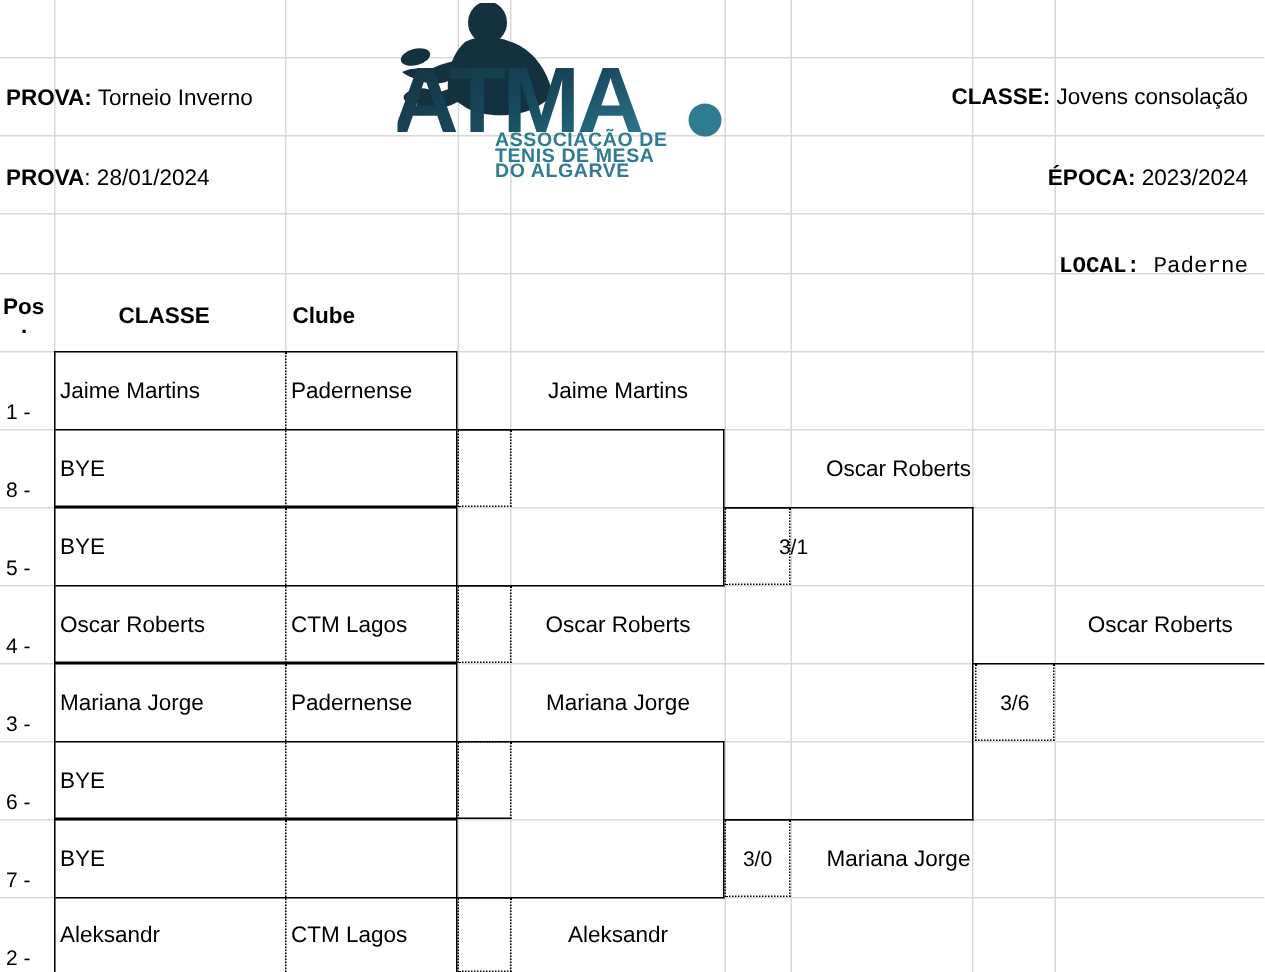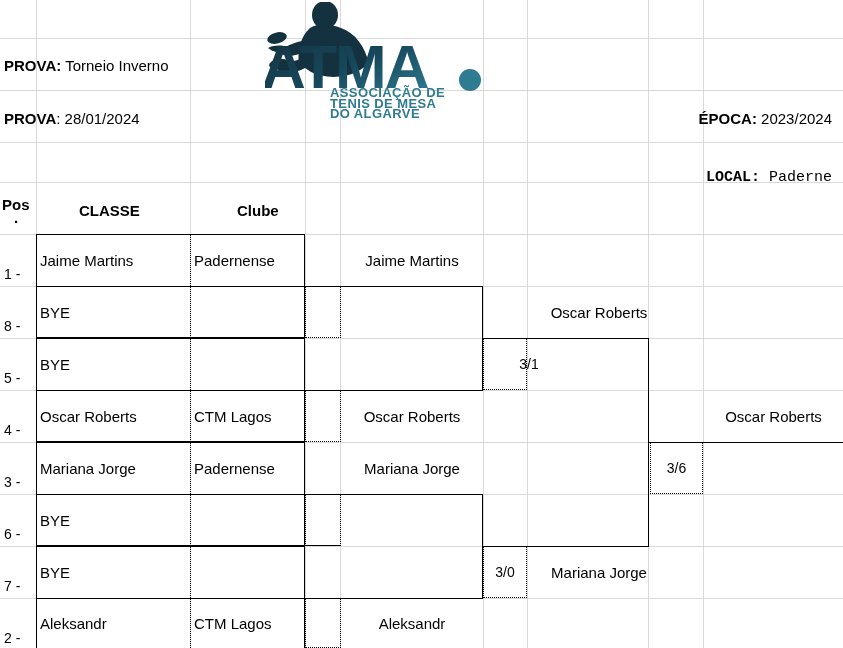--- a/index.html
+++ b/index.html
@@ -117,35 +117,39 @@
 
   <div class="meta" style="left:4px;top:58px;">
     <b>PROVA:</b>
     <span>Torneio Inverno</span>
   </div>
 
   <div class="meta" style="left:4px;top:111px;">
     <b>PROVA</b><span>: </span><span>28/01/2024</span>
   </div>
 
+  <div class="meta right" style="right:11px;top:57px;">
+    <b>CLASSE:</b>
+    <span>Jovens consolação</span>
+  </div>
 
   <div class="meta right" style="right:11px;top:111px;">
     <b>ÉPOCA:</b>
     <span>2023/2024</span>
   </div>
 
   <div class="meta right" style="right:11px;top:170px;font-family:Liberation Mono, monospace;">
     <b>LOCAL:</b>
     <span>Paderne</span>
   </div>
 
   <div class="colhead" style="left:2px;top:196px;">Pos</div>
   <div class="colhead" style="left:14px;top:209px;">.</div>
   <div class="colhead" style="left:79px;top:202px;">CLASSE</div>
-  <div class="colhead" style="left:195px;top:202px;margin-left:42px;">Clube</div>
+  <div class="colhead" style="left:195px;top:202px;">Clube</div>
 
   <div class="solid-box" style="left:36px;top:234px;width:269px;height:104px;"></div>
   <div class="vdot" style="left:190px;top:234px;height:104px;"></div>
   <div class="hline" style="left:36px;top:286px;width:269px;"></div>
 
   <div class="solid-box" style="left:36px;top:338px;width:269px;height:104px;"></div>
   <div class="vdot" style="left:190px;top:338px;height:104px;"></div>
   <div class="hline" style="left:36px;top:390px;width:269px;"></div>
 
   <div class="solid-box" style="left:36px;top:442px;width:269px;height:104px;"></div>

